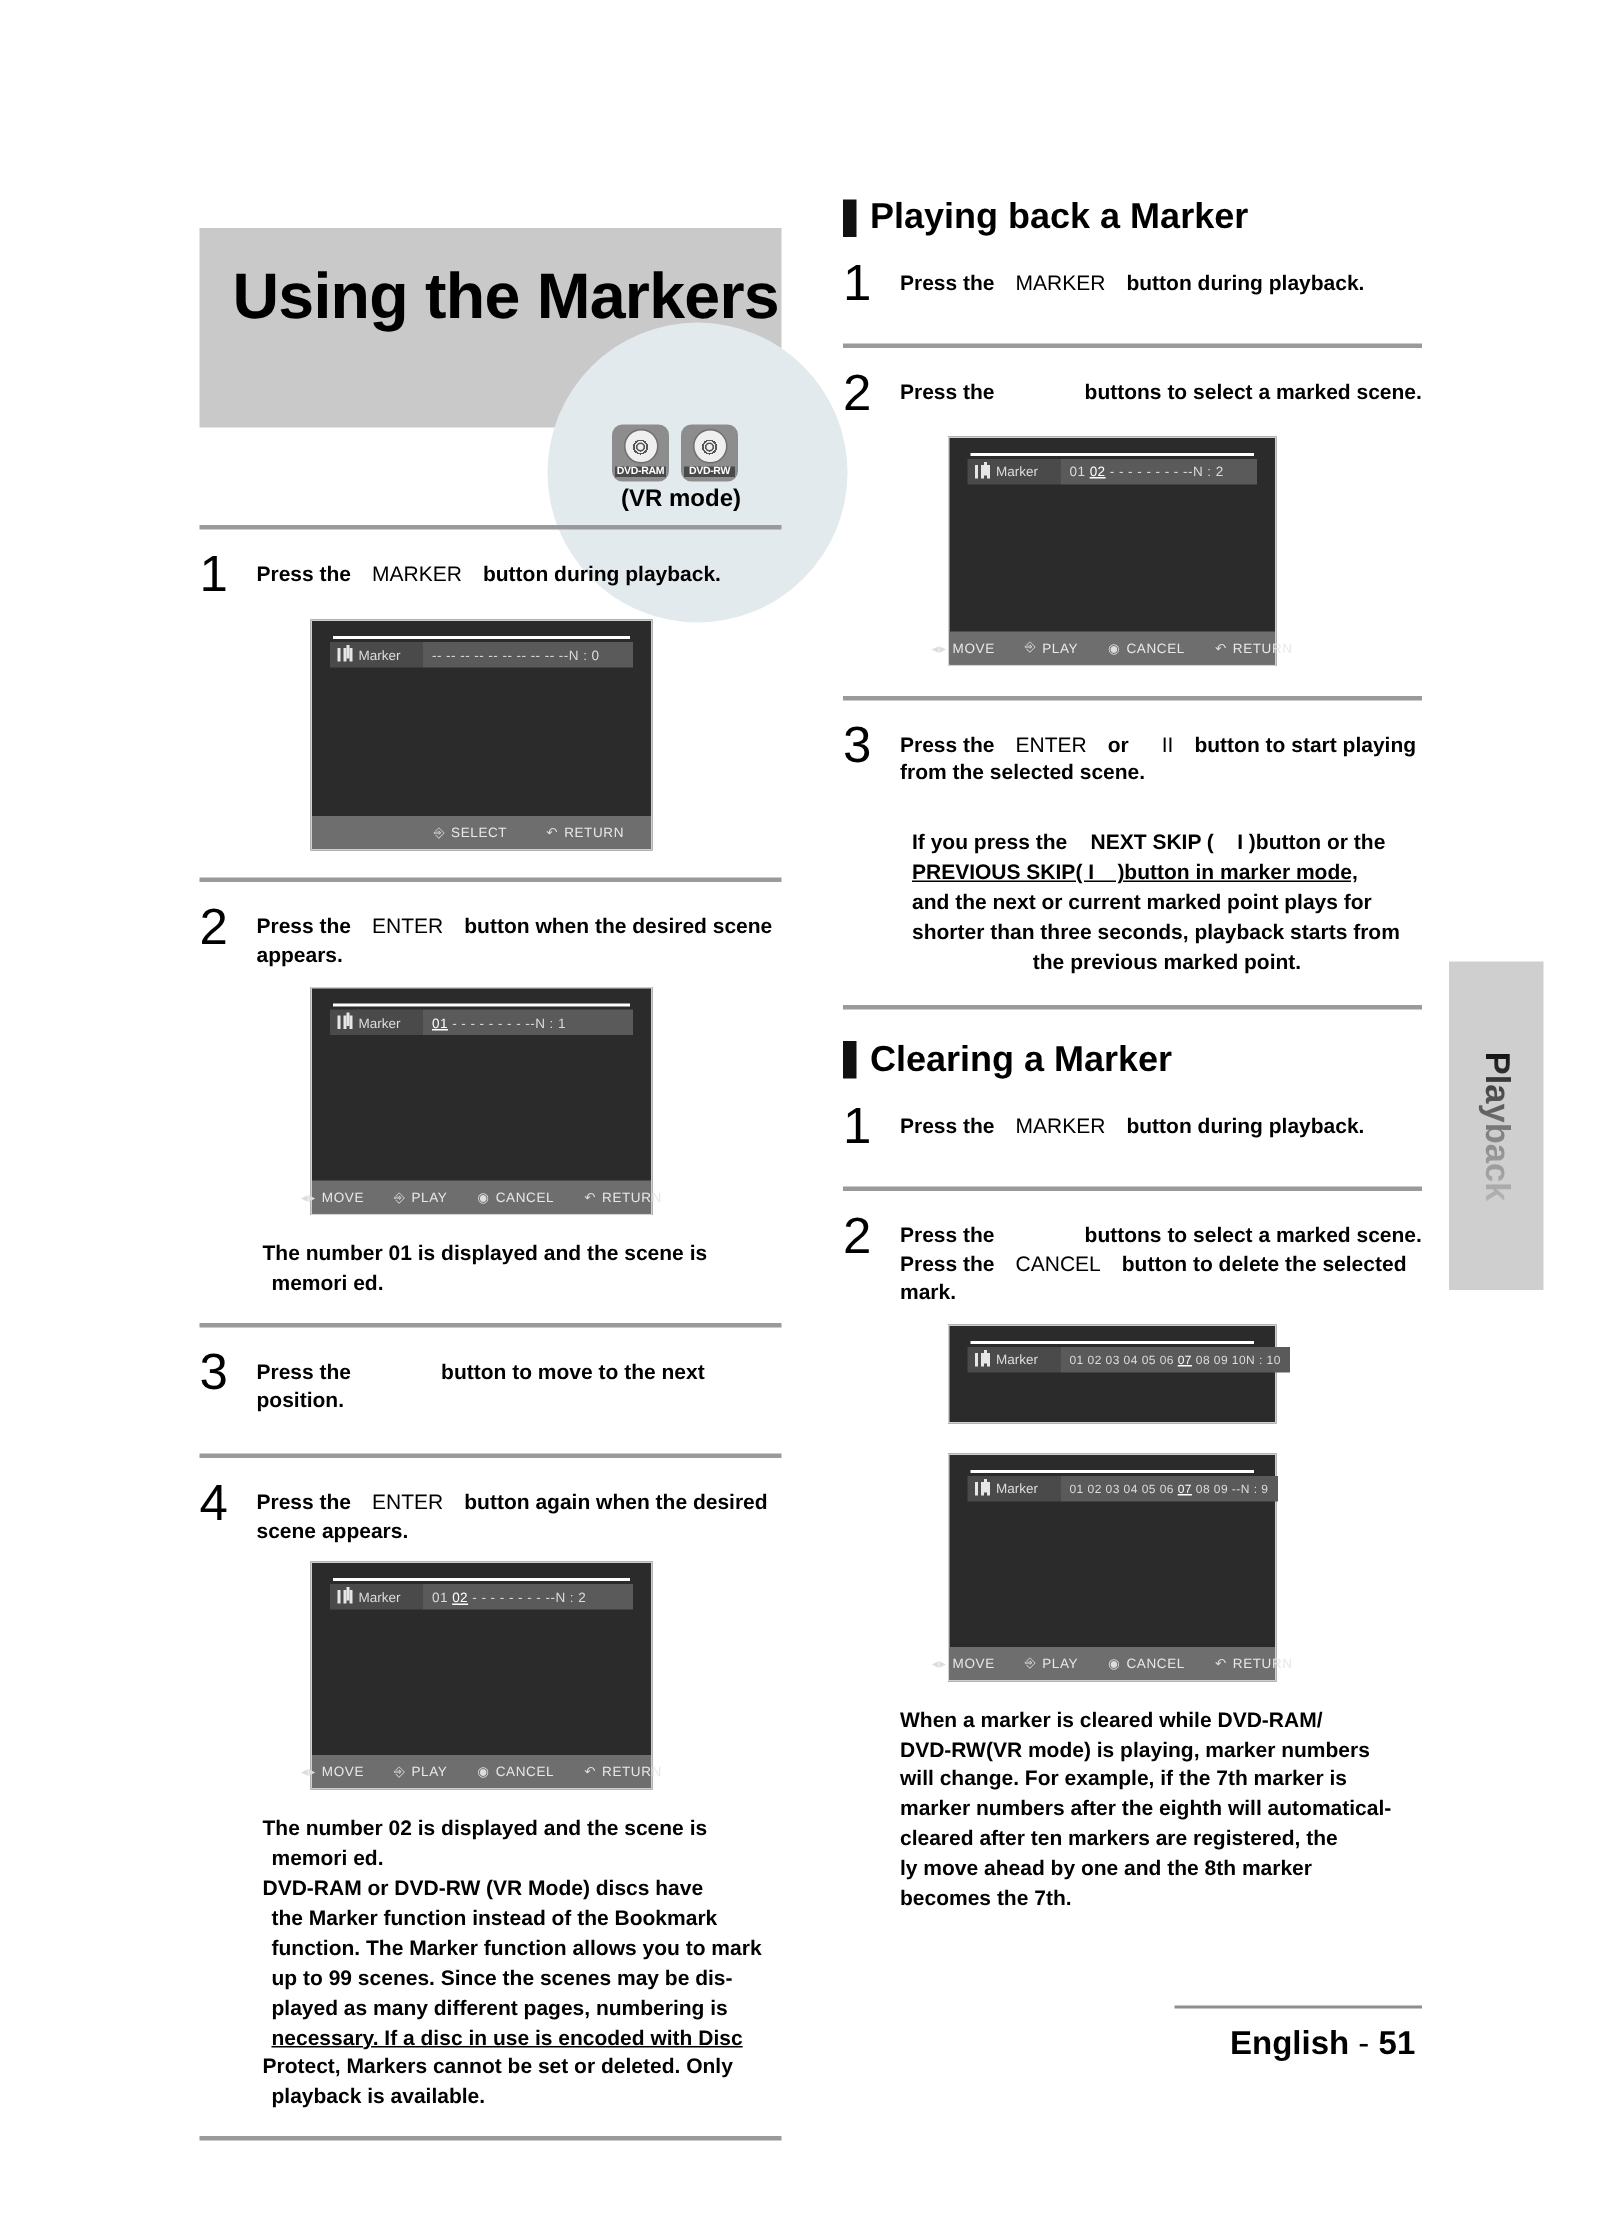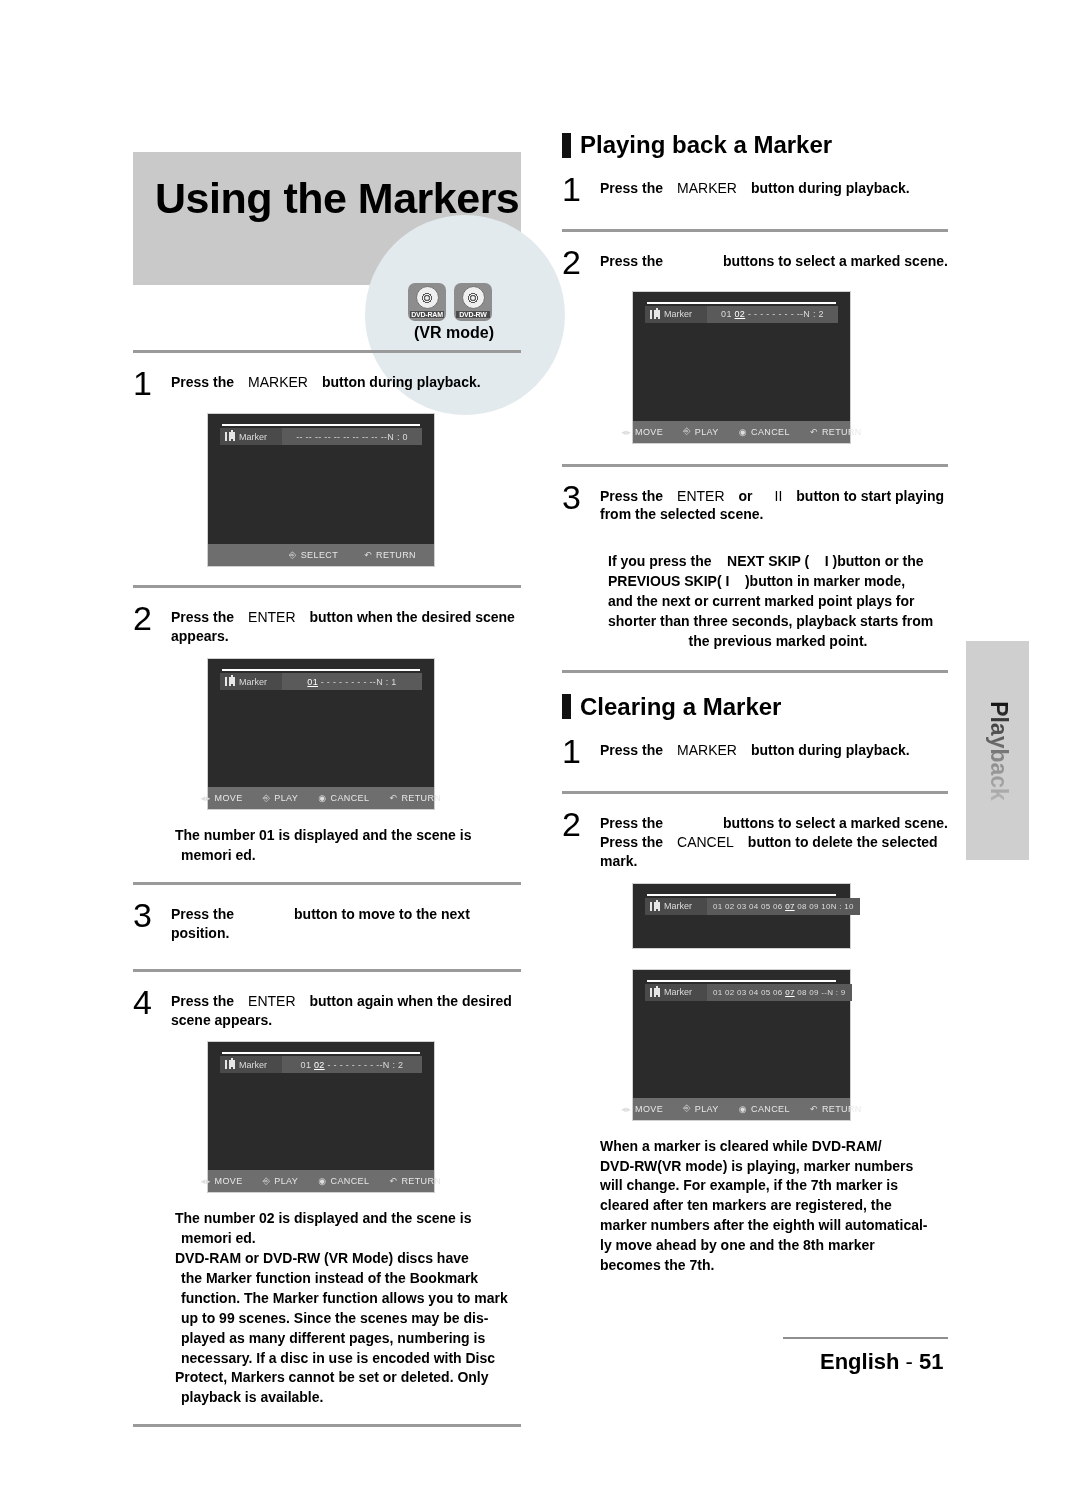--- a/index.html
+++ b/index.html
@@ -206,21 +206,21 @@
     width: 2px; height: 9px;
     background: #e6e6e6;
     box-shadow: 4px 0 0 0 #e6e6e6, 2px -2px 0 0 #e6e6e6;
   }
   .osd-bar-right {
     background: #5a5a5a;
     height: 100%;
     flex: 1;
     display: flex;
     align-items: center;
-    justify-content: center;
+    justify-content: flex-start;
     padding: 0 6px;
     box-sizing: border-box;
     letter-spacing: 0.3px;
   }
   .slots { white-space: nowrap; }
   .slot-sel { text-decoration: underline; color: #ffffff; }
   .osd-count { white-space: nowrap; }
 
   .osd-footer {
     background: #6e6e6e;
@@ -451,21 +451,21 @@
   </div>
 
   <div class="note" style="margin:16px 0 0 42px;">
     <div>The number 02 is displayed and the scene is</div>
     <div style="padding-left:6px;">memori ed.</div>
     <div>DVD-RAM or DVD-RW (VR Mode) discs have</div>
     <div style="padding-left:6px;">the Marker function instead of the Bookmark</div>
     <div style="padding-left:6px;">function. The Marker function allows you to mark</div>
     <div style="padding-left:6px;">up to 99 scenes. Since the scenes may be dis-</div>
     <div style="padding-left:6px;">played as many different pages, numbering is</div>
-    <div style="padding-left:6px;">necessary. If a disc in use is encoded with Disc</div>
+    <div style="padding-left:6px;text-decoration:underline;">necessary. If a disc in use is encoded with Disc</div>
     <div>Protect, Markers cannot be set or deleted. Only</div>
     <div style="padding-left:6px;">playback is available.</div>
   </div>
 
   <div class="rule" style="margin:16px 0 0 0;"></div>
 </div>
 
 <div class="col" style="left:562px; top:131px; width:386px;">
 
   <div class="sec-head">
@@ -535,21 +535,21 @@
 
   <div class="step">
     <div class="step-num">3</div>
     <div class="step-body">
       <div class="step-line">
         <span>Press the</span><span class="gap-xs"></span><span class="lt">ENTER</span><span class="gap-xs"></span><span>or</span><span class="gap-sm"></span><span class="lt">II</span><span class="gap-xs"></span><span>button to start playing</span>
       </div>
       <div class="step-line">from the selected scene.</div>
       <div class="note" style="margin-top:4px;">
         <div style="padding-left:8px; white-space:pre;margin-top:28px;">If you press the    NEXT SKIP (    I )button or the</div>
-        <div style="padding-left:8px; white-space:pre;">PREVIOUS SKIP( I    )button in marker mode,</div>
+        <div style="padding-left:8px; white-space:pre;text-decoration:underline;">PREVIOUS SKIP( I    )button in marker mode,</div>
         <div style="padding-left:8px;">and the next or current marked point plays for</div>
         <div style="padding-left:8px;">shorter than three seconds, playback starts from</div>
         <div style="padding-left:8px;text-align:center;">the previous marked point.</div>
       </div>
     </div>
   </div>
 
   <div class="rule" style="margin:18px 0 20px 0;"></div>
 
   <div class="sec-head">
@@ -636,22 +636,22 @@
           <span class="glyph">↶</span>
           <span>RETURN</span>
         </span>
     </div>
   </div>
 
   <div class="note" style="margin:16px 0 0 38px;">
     <div>When a marker is cleared while DVD-RAM/</div>
     <div>DVD-RW(VR mode) is playing, marker numbers</div>
     <div>will change. For example, if the 7th marker is</div>
+    <div>marker numbers after the eighth will automatical-</div>
     <div>cleared after ten markers are registered, the</div>
-    <div>marker numbers after the eighth will automatical-</div>
     <div>ly move ahead by one and the 8th marker</div>
     <div>becomes the 7th.</div>
   </div>
 </div>
 
 <div id="side-tab">
   <div id="side-tab-label">Playback</div>
 </div>
 
 <div id="footer-rule"></div>

